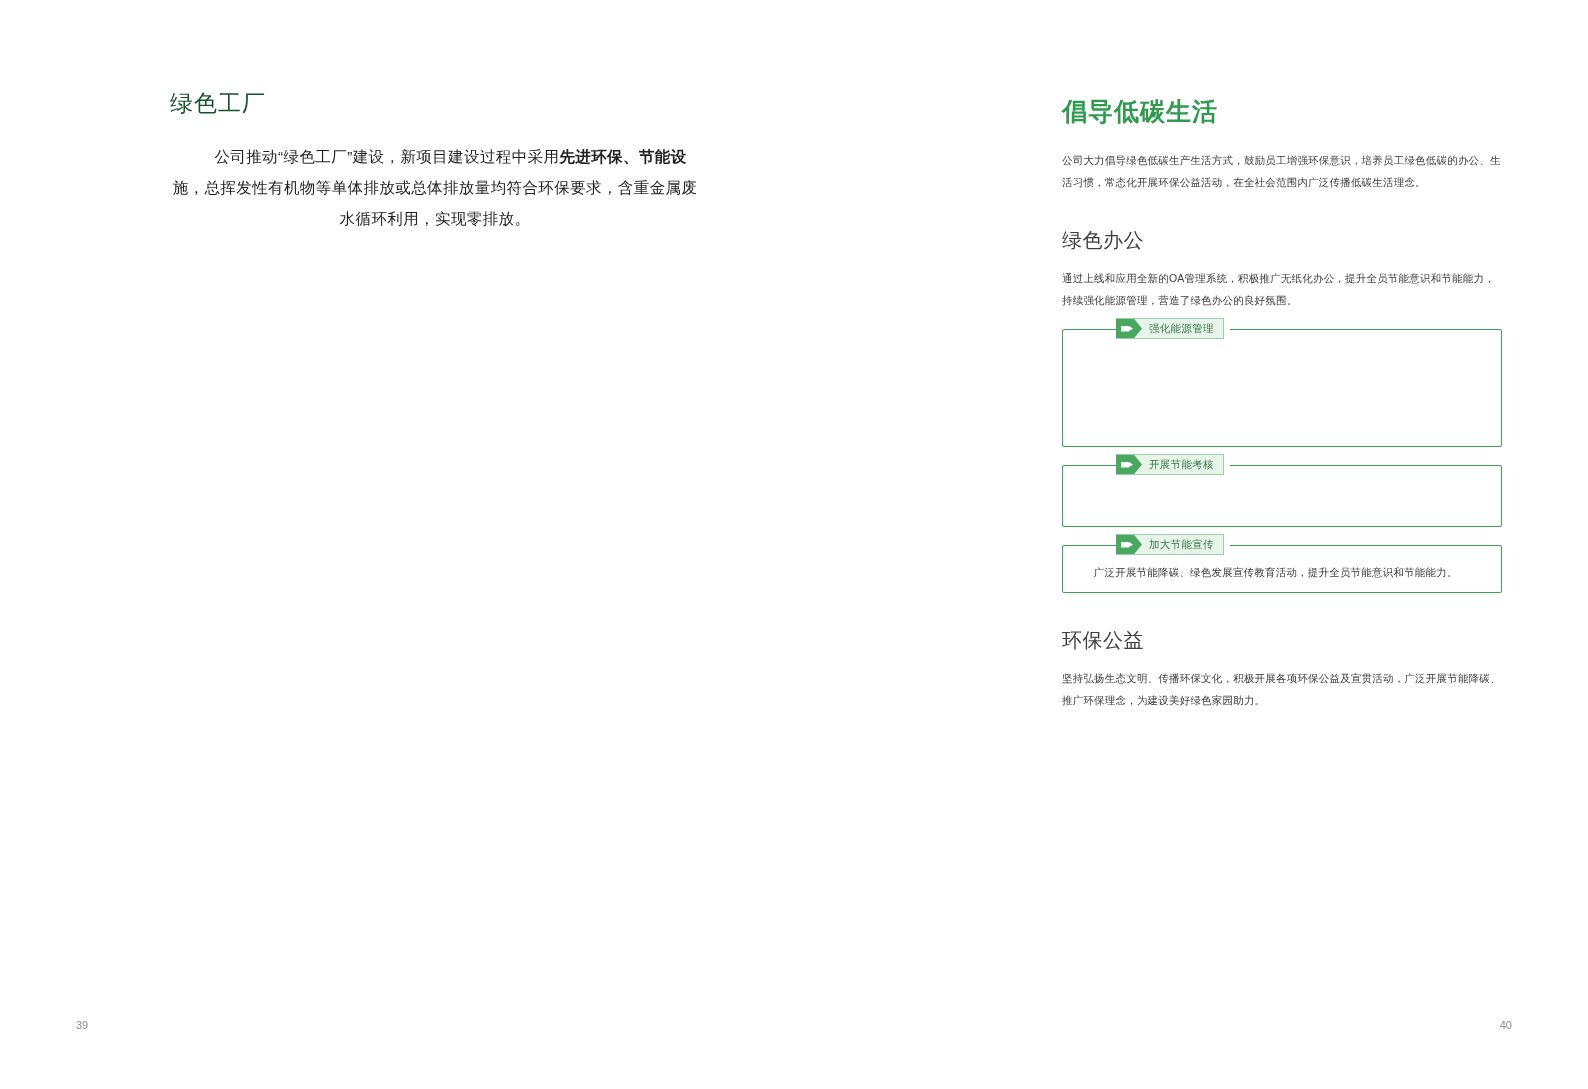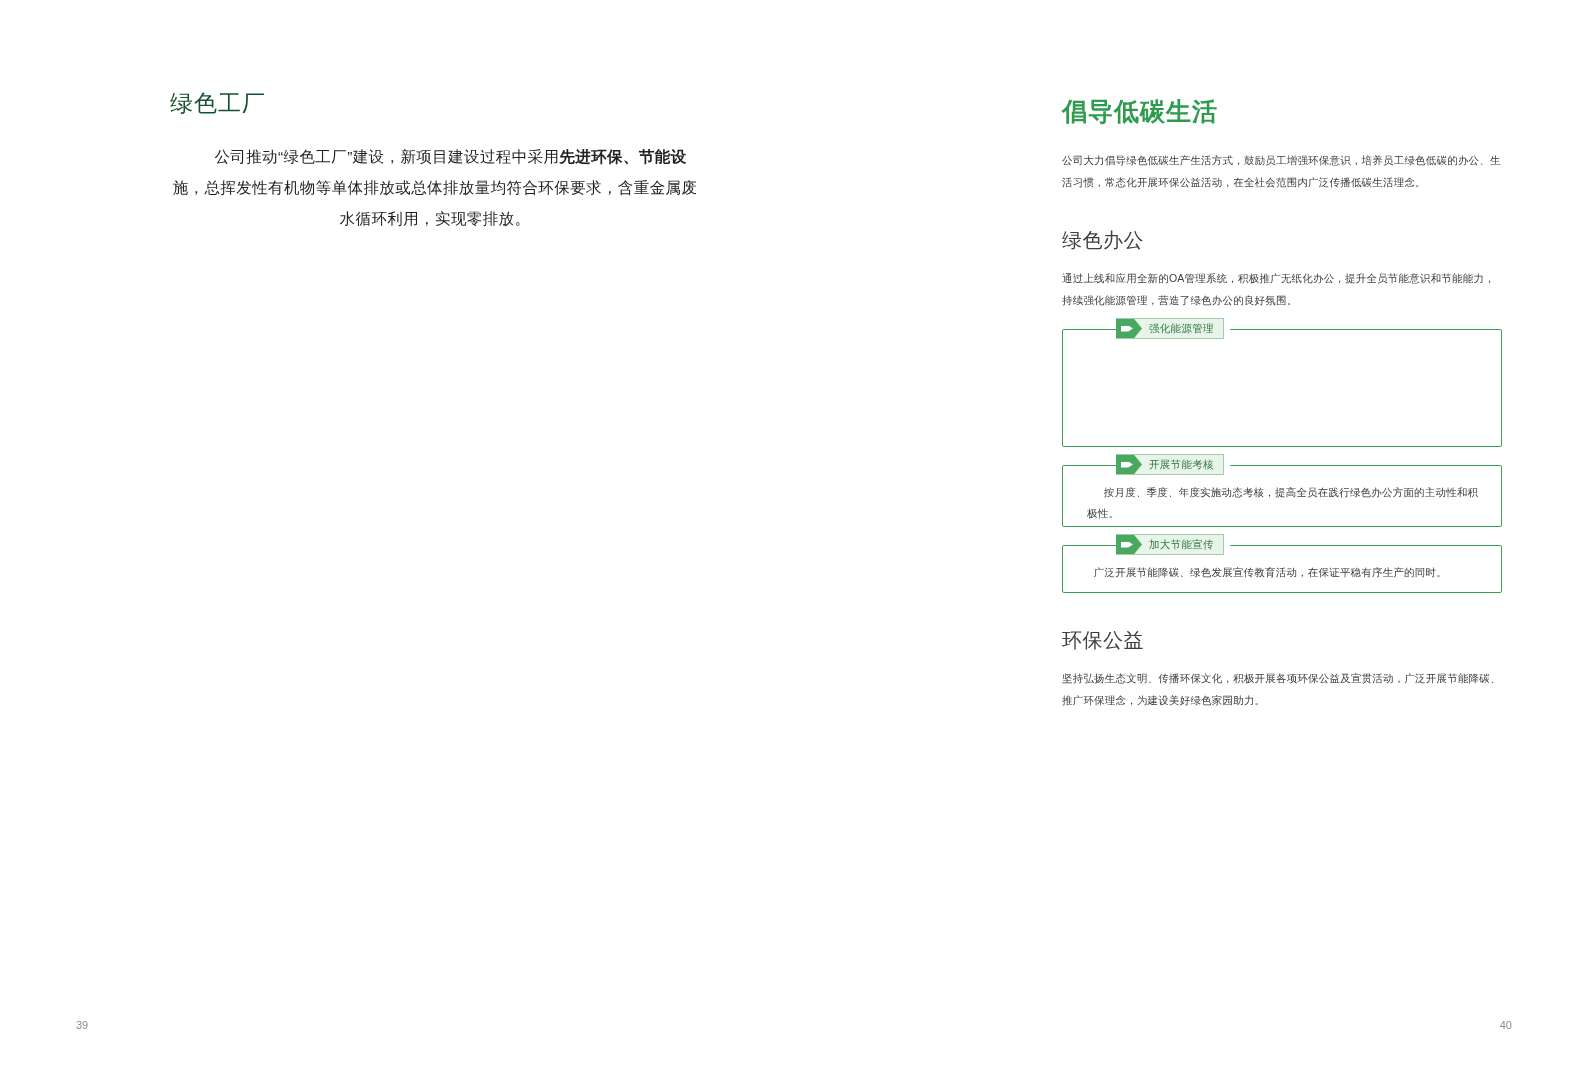--- a/index.html
+++ b/index.html
@@ -195,33 +195,32 @@
       </div>
 
       <div class="box-wrap">
         <div class="box box-mid">
           <div class="tag">
             <div class="tag-shape">
               <span class="tag-arrow"></span>
               <span class="tag-text">开展节能考核</span>
             </div>
           </div>
-          <p class="box-text ind">按月度、季度、年度实施动态考核，提高全员在践行绿色办公方面的主动性和积极性。</p>
         </div>
       </div>
 
       <div class="box-wrap">
         <div class="box box-short">
           <div class="tag">
             <div class="tag-shape">
               <span class="tag-arrow"></span>
               <span class="tag-text">加大节能宣传</span>
             </div>
           </div>
-          <p class="box-text ind">广泛开展节能降碳、绿色发展宣传教育活动，在保证平稳有序生产的同时。</p>
+          <p class="box-text ind">广泛开展节能降碳、绿色发展宣传教育活动，提升全员节能意识和节能能力。</p>
         </div>
       </div>
 
       <h2 class="h2-right">环保公益</h2>
       <p class="para">坚持弘扬生态文明、传播环保文化，积极开展各项环保公益及宣贯活动，广泛开展节能降碳、推广环保理念，为建设美好绿色家园助力。</p>
 
     </div>
     <div class="folio folio-right">40</div>
   </div>
 

